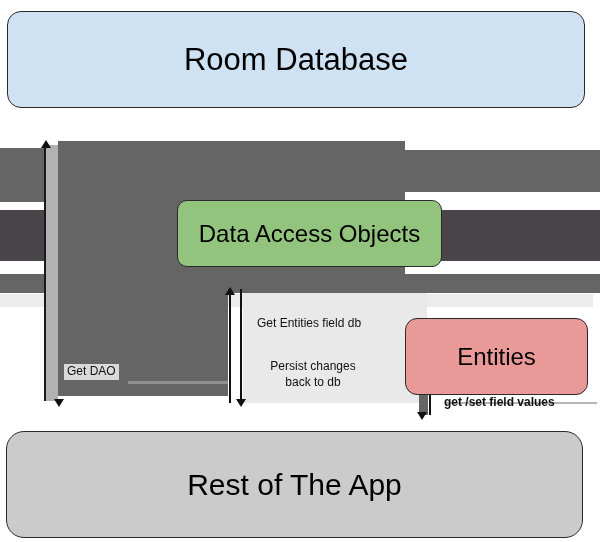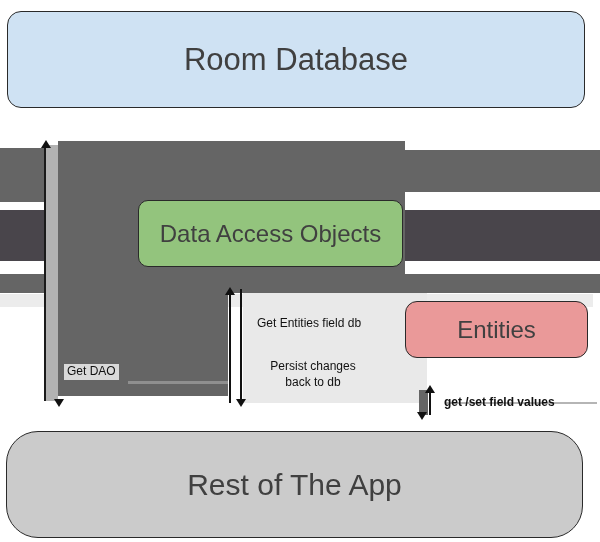--- a/index.html
+++ b/index.html
@@ -3,26 +3,26 @@
 <meta charset="utf-8">
 <style>
   html,body{margin:0;padding:0;background:#fff;}
   #canvas{
     position:relative;width:600px;height:542px;background:#ffffff;overflow:hidden;
     font-family:"Liberation Sans", sans-serif;
   }
   .band{position:absolute;}
   .node{
     position:absolute;display:flex;align-items:center;justify-content:center;
-    border:1.6px solid #2a2a2a;color:#404040;box-sizing:border-box;
+    border:1.6px solid #2a2a2a;color:#000000;box-sizing:border-box;
   }
   .node-room{left:7px;top:11px;width:578px;height:97px;border-radius:14px;font-size:31px;}
   .node-dao{left:138px;top:200px;width:265px;height:67px;border-radius:10px;font-size:24px;}
-  .node-entities{left:405px;top:301px;width:183px;height:57px;border-radius:12px;font-size:24px;}
-  .node-rest{left:6px;top:431px;width:577px;height:107px;border-radius:32px;font-size:30px;}
+  .node-entities{left:405px;top:318px;width:183px;height:77px;border-radius:12px;font-size:24px;}
+  .node-rest{left:6px;top:431px;width:577px;height:107px;border-radius:18px;font-size:30px;}
 
   .band-a-left{left:0;top:148px;width:44px;height:54px;}
   .band-a-right{left:405px;top:150px;width:195px;height:42px;}
   .band-b{left:0;top:210px;width:600px;height:51px;}
   .band-c{left:0;top:274px;width:600px;height:19px;}
   .band-d{left:0;top:294px;width:593px;height:13px;}
   .bigrect{left:58px;top:141px;width:347px;height:152px;}
   .lobe{left:58px;top:141px;width:170px;height:255px;}
   .panel{left:243px;top:293px;width:184px;height:110px;}
 
@@ -82,21 +82,21 @@
   <div class="ah ah-down ah-mid-bottom"></div>
 
   <div class="band mini-bar" style="background: rgb(101, 101, 101);"></div>
   <div class="vline vline-mini"></div>
   <div class="ah ah-up ah-mini-top"></div>
   <div class="ah ah-down ah-mini-bottom"></div>
 
   <div class="node node-room" style="background: rgb(207, 226, 243);">
     <span>Room Database</span>
   </div>
-  <div class="node node-dao" style="background: rgb(147, 196, 125);">
+  <div class="node node-dao" style="background: rgb(147, 196, 125); margin-left: 39px;">
     <span>Data Access Objects</span>
   </div>
   <div class="node node-entities" style="background: rgb(234, 153, 153);">
     <span>Entities</span>
   </div>
   <div class="node node-rest" style="background: rgb(203, 203, 203);">
     <span>Rest of The App</span>
   </div>
 
   <div class="hline hline-dao"></div>

